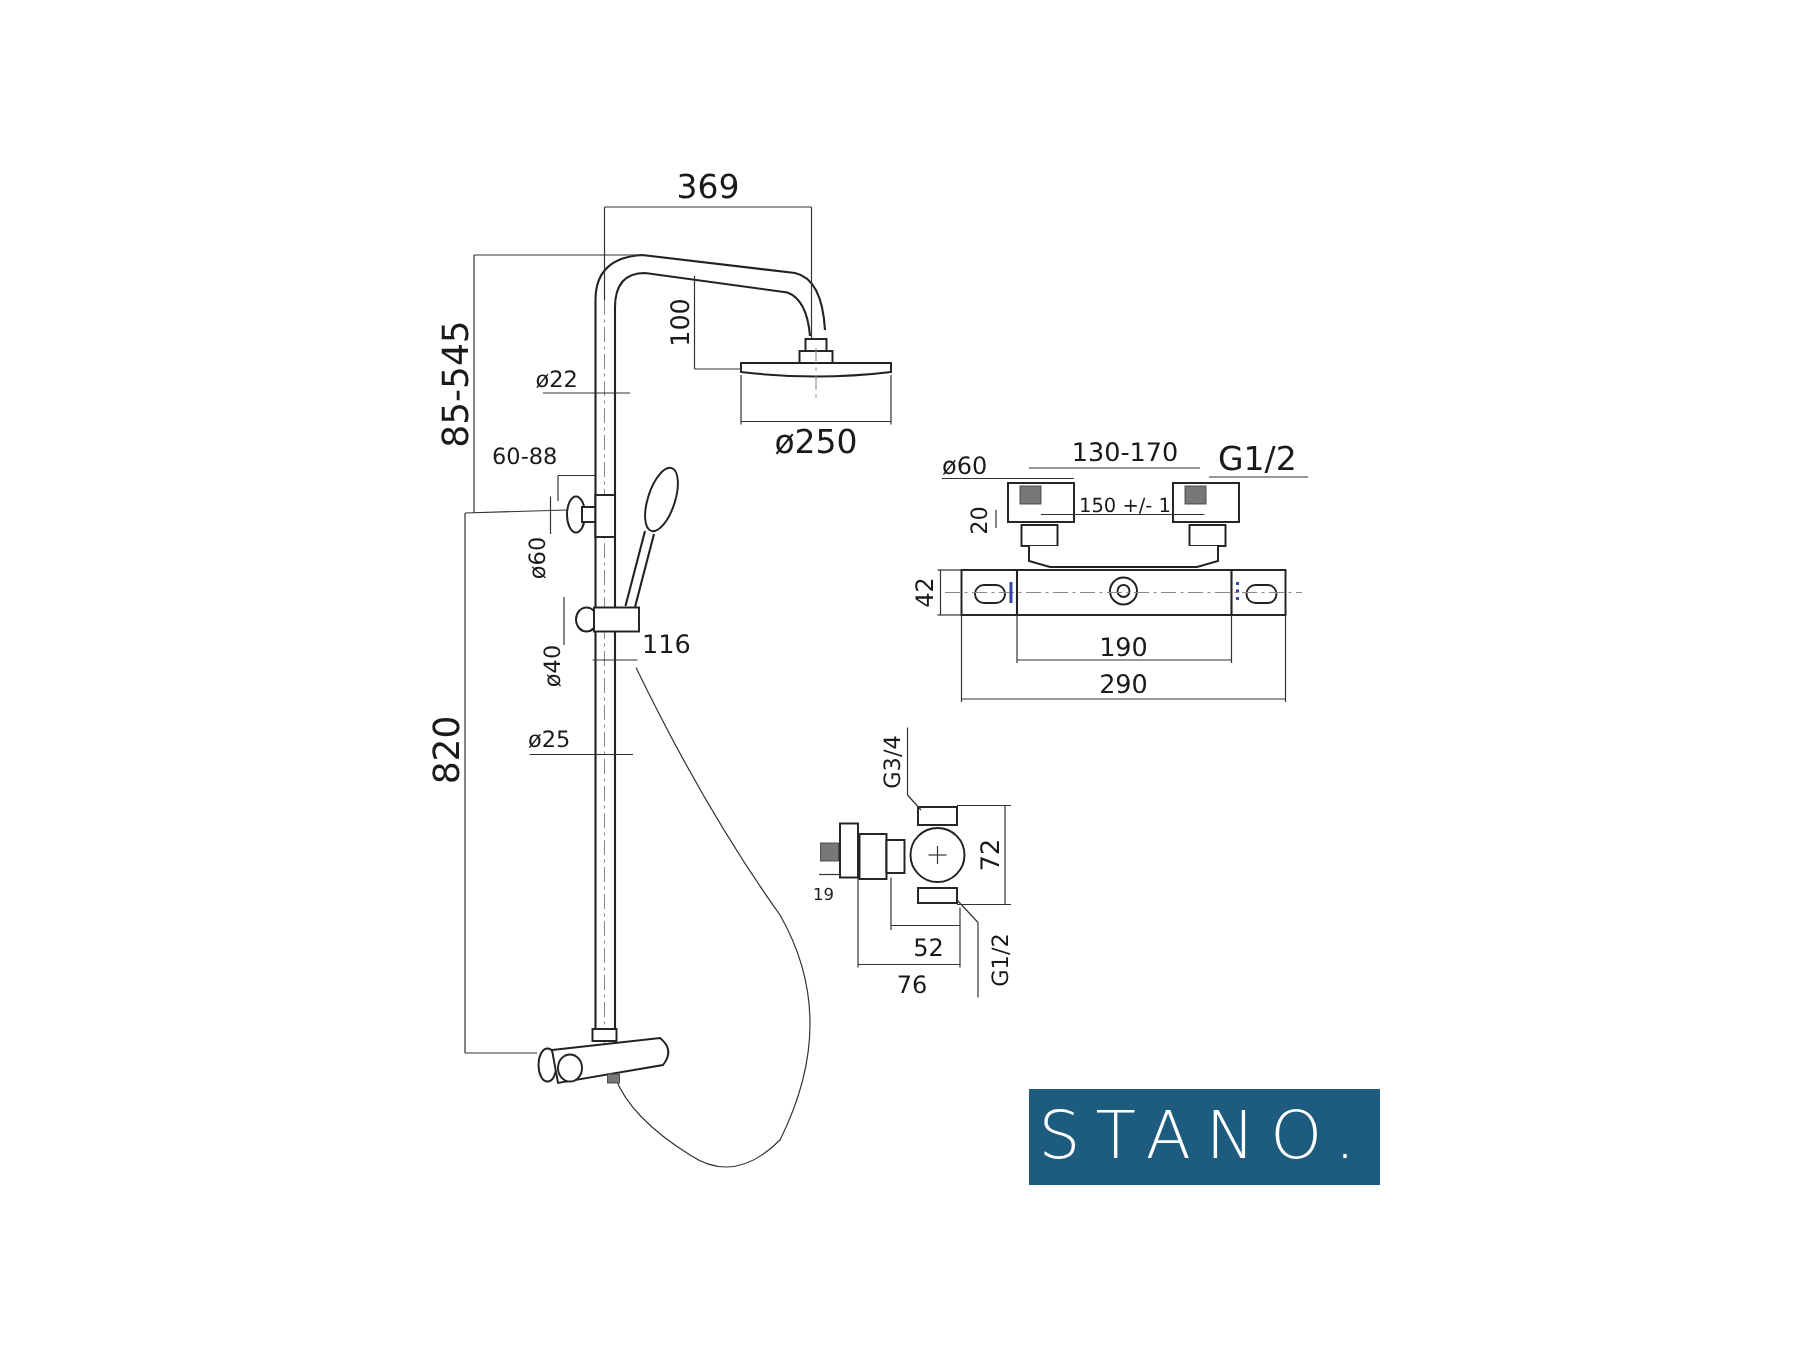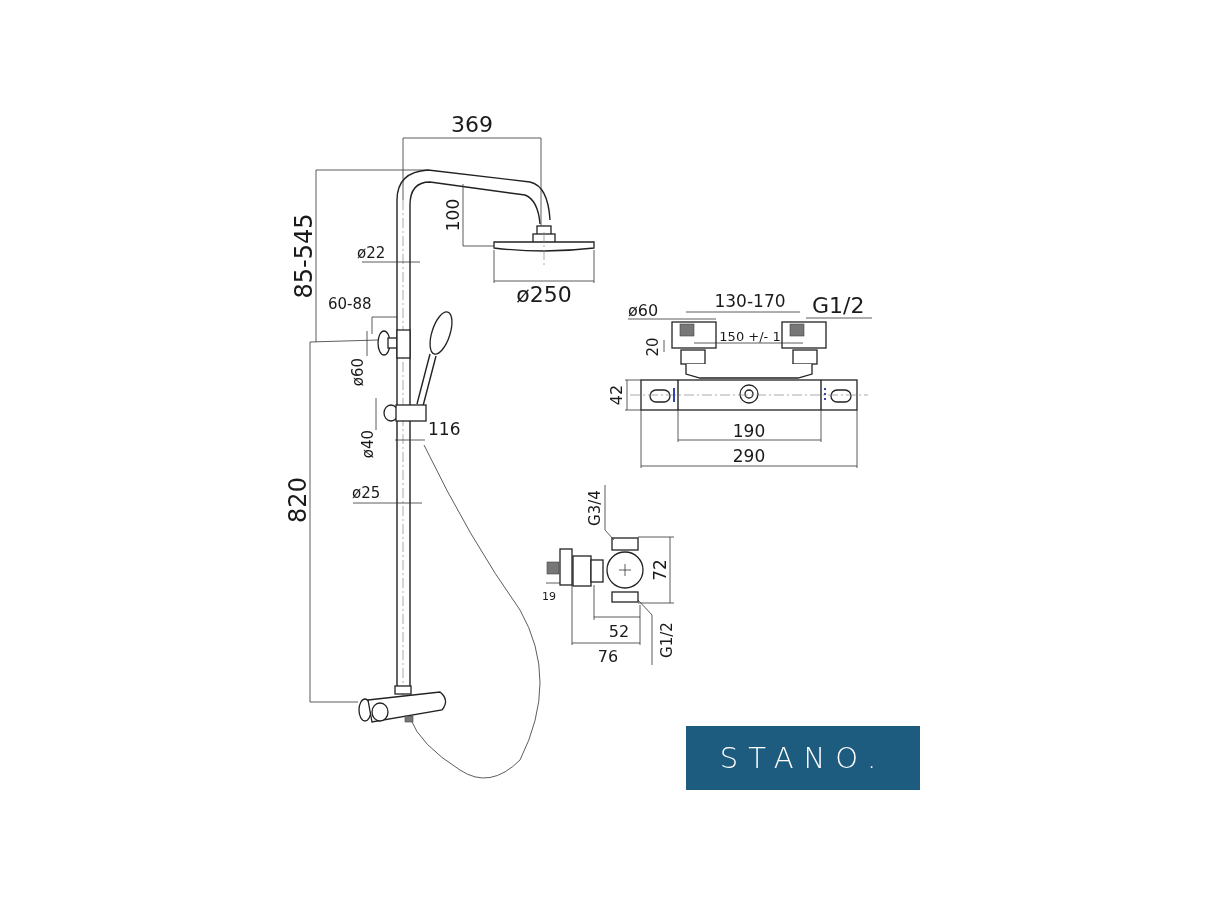--- a/index.html
+++ b/index.html
@@ -5,21 +5,21 @@
   html, body { margin: 0; padding: 0; background: #ffffff; }
   body { width: 1208px; height: 906px; position: relative; overflow: hidden; font-family: "DejaVu Sans", sans-serif; }
   #drawing { position: absolute; left: 0; top: 0; width: 1208px; height: 906px; }
   .dim { font-family: "DejaVu Sans", sans-serif; fill: #1a1a1a; }
   .ln { stroke: #222; fill: none; stroke-width: 1.4; }
   .thin { stroke: #333; fill: none; stroke-width: 0.8; }
   .ctr { stroke: #888; fill: none; stroke-width: 0.7; stroke-dasharray: 10 3 2 3; }
   .part { stroke: #222; fill: #fff; stroke-width: 1.3; }
   .hatch { fill: #777; stroke: #444; stroke-width: 0.6; }
   #logo { position: absolute; left: 686px; top: 726px; width: 234px; height: 64px; background: #1d5b7f; display: flex; align-items: center; justify-content: center; }
-  #logo-text { color: #ffffff; font-family: "DejaVu Sans", sans-serif; font-weight: 200; font-size: 29px; letter-spacing: 10px; line-height: 1; }
+  #logo-text { color: #ffffff; font-family: "DejaVu Sans", sans-serif; font-weight: 200; font-size: 44px; letter-spacing: 10px; line-height: 1; }
 </style>
 </head>
 <body>
 
 <svg id="drawing" viewBox="0 0 1208 906" xmlns="http://www.w3.org/2000/svg">
 
   <g>
 
     <path class="ln" d="M397,690 L397,200 Q397,172 428,170 L530,182 Q548,186 550,220"></path>
     <path class="ln" d="M410,690 L410,205 Q410,182 430,182 L525,195 Q538,200 540,224"></path>

